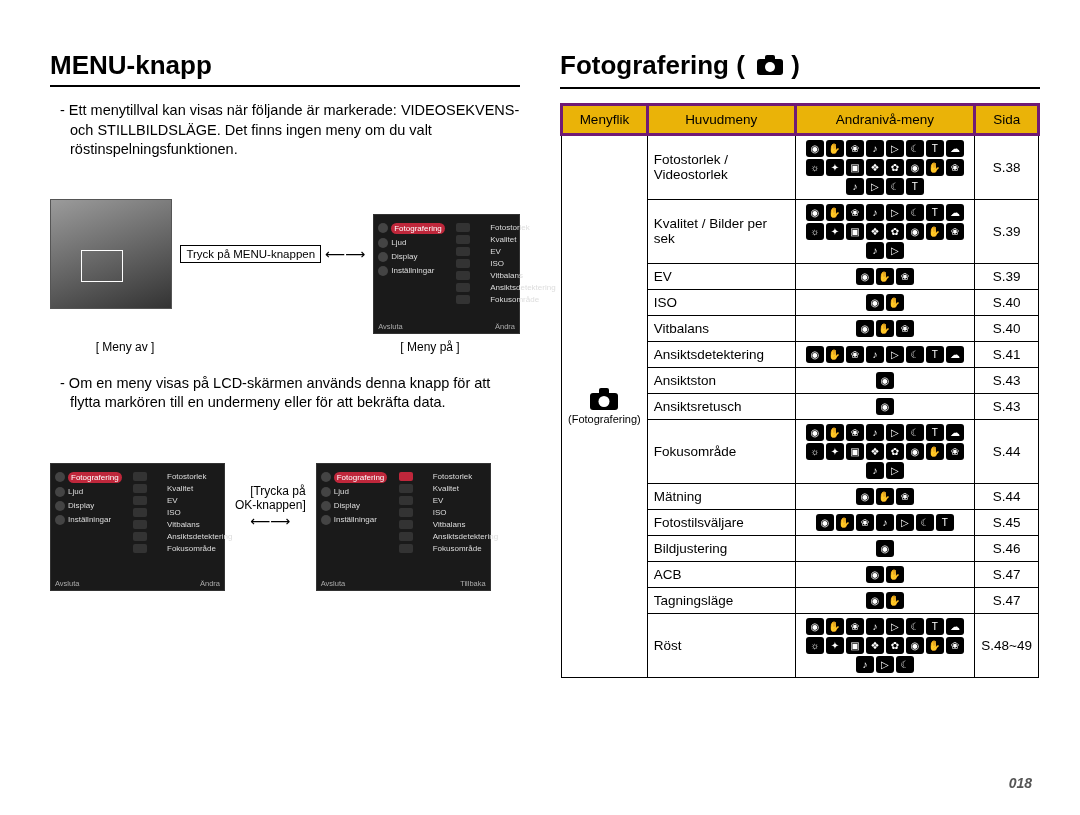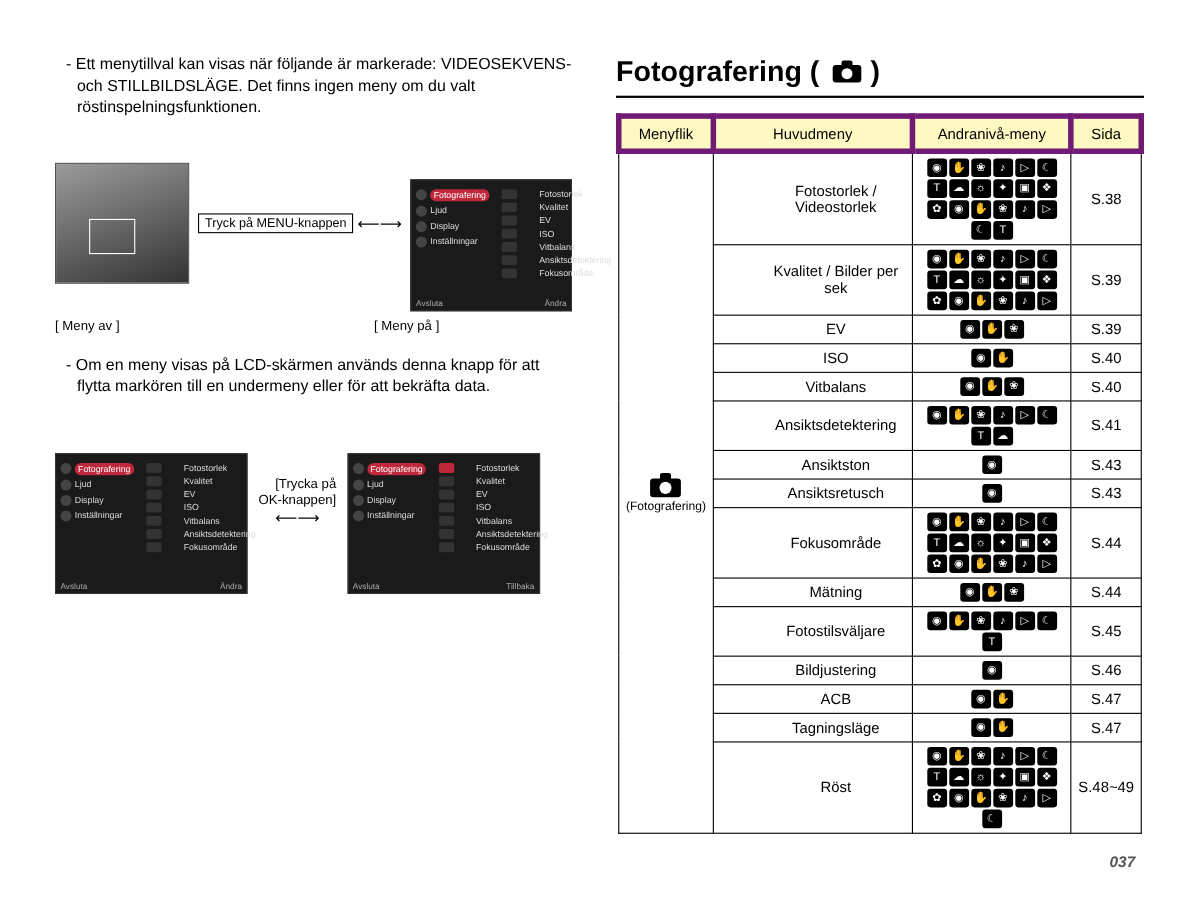--- a/index.html
+++ b/index.html
@@ -96,49 +96,49 @@
     position: absolute; bottom: 2px; left: 4px; right: 4px;
     display: flex; justify-content: space-between; font-size: 7.5px;
     color: #aaa;
   }
   .caption-row {
     display: flex;
     justify-content: space-between;
     font-size: 12px;
     margin: 4px 0 20px 0;
   }
-  .caption-row span { display: inline-block; }
+  .caption-row span { display: inline-block; text-align: center; }
   .screenshot-row-2 {
     display: flex;
     align-items: center;
     gap: 10px;
     margin-top: 10px;
   }
   .menu-thumb.small { width: 175px; height: 128px; }
 
   
   table.modes {
     border-collapse: collapse;
     width: 100%;
     font-size: 13.5px;
   }
   table.modes th {
-    background: #fef9c3;
+    background: #eab308;
     font-weight: normal;
     padding: 6px 4px;
-    border: 5px solid #701a75;
+    border: 3px solid #701a75;
     text-align: center;
   }
   table.modes td {
     border: 1px solid #000;
     padding: 4px 6px;
     text-align: center;
     vertical-align: middle;
   }
-  table.modes td.left { text-align: center; padding-left: 48px; }
+  table.modes td.left { text-align: left; }
   .flik-cell {
     font-size: 11px;
     line-height: 1.1;
   }
   .cam-mini {
     display: block;
     margin: 0 auto 2px auto;
   }
   .icon-strip {
     display: flex;
@@ -168,20 +168,21 @@
     font-weight: bold;
     color: #555;
   }
 </style>
 </head>
 <body>
 
 <div class="page">
 
   <div class="col-left">
+    <h1>MENU-knapp</h1>
 
     <p class="body-text">- Ett menytillval kan visas när följande är markerade: VIDEOSEKVENS- och STILLBILDSLÄGE. Det finns ingen meny om du valt röstinspelningsfunktionen.</p>
 
     <div class="screenshot-row">
       <div class="photo-thumb"></div>
       <div style="display:flex;flex-direction:row;align-items:center;gap:4px;">
         <div class="small-label-box">Tryck på MENU-knappen</div>
         <div style="font-size:14px;">⟵⟶</div>
       </div>
       <div class="menu-thumb">
@@ -618,13 +619,13 @@
               </div>
             </td>
             <td>S.48~49</td>
           </tr>
         </tbody>
     </table>
   </div>
 
 </div>
 
-<div class="page-num">037</div>
+<div class="page-num">018</div>
 
 </body></html>

